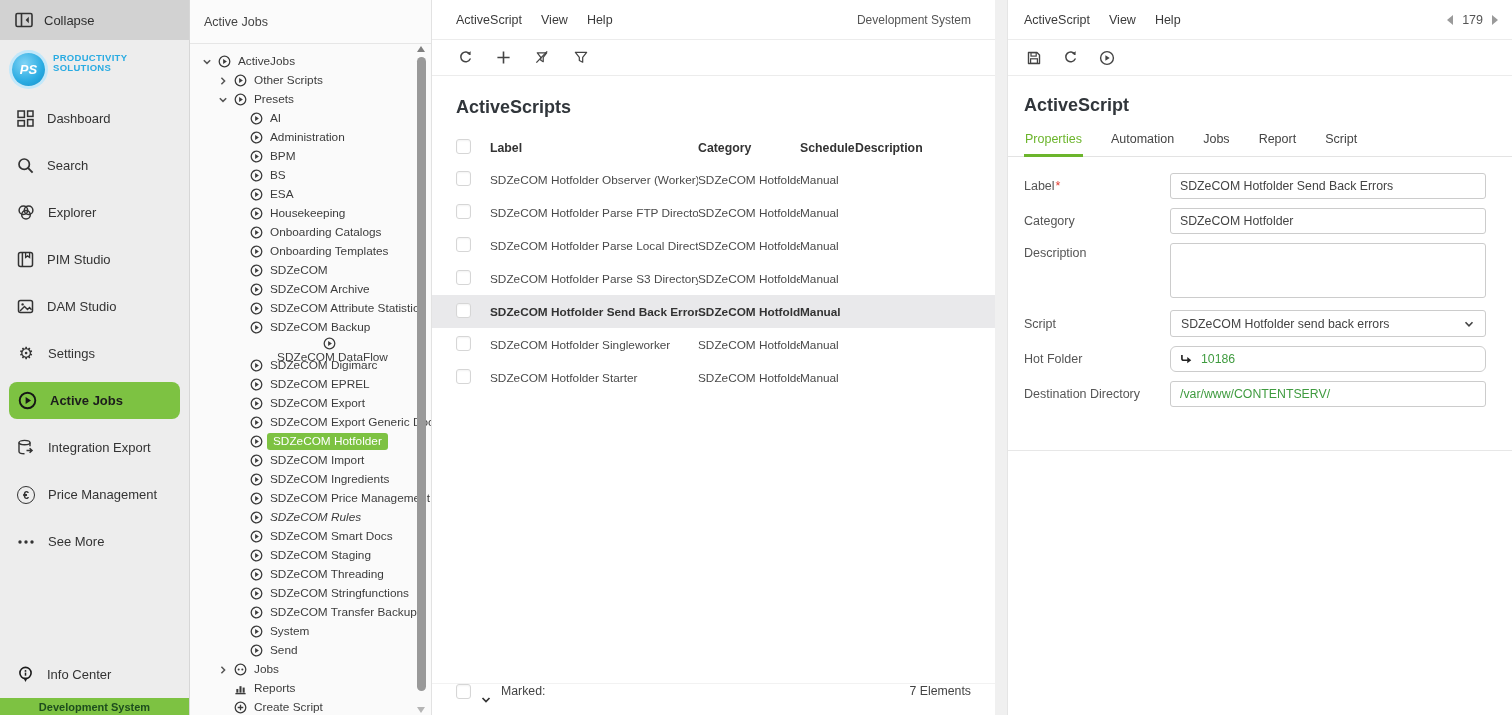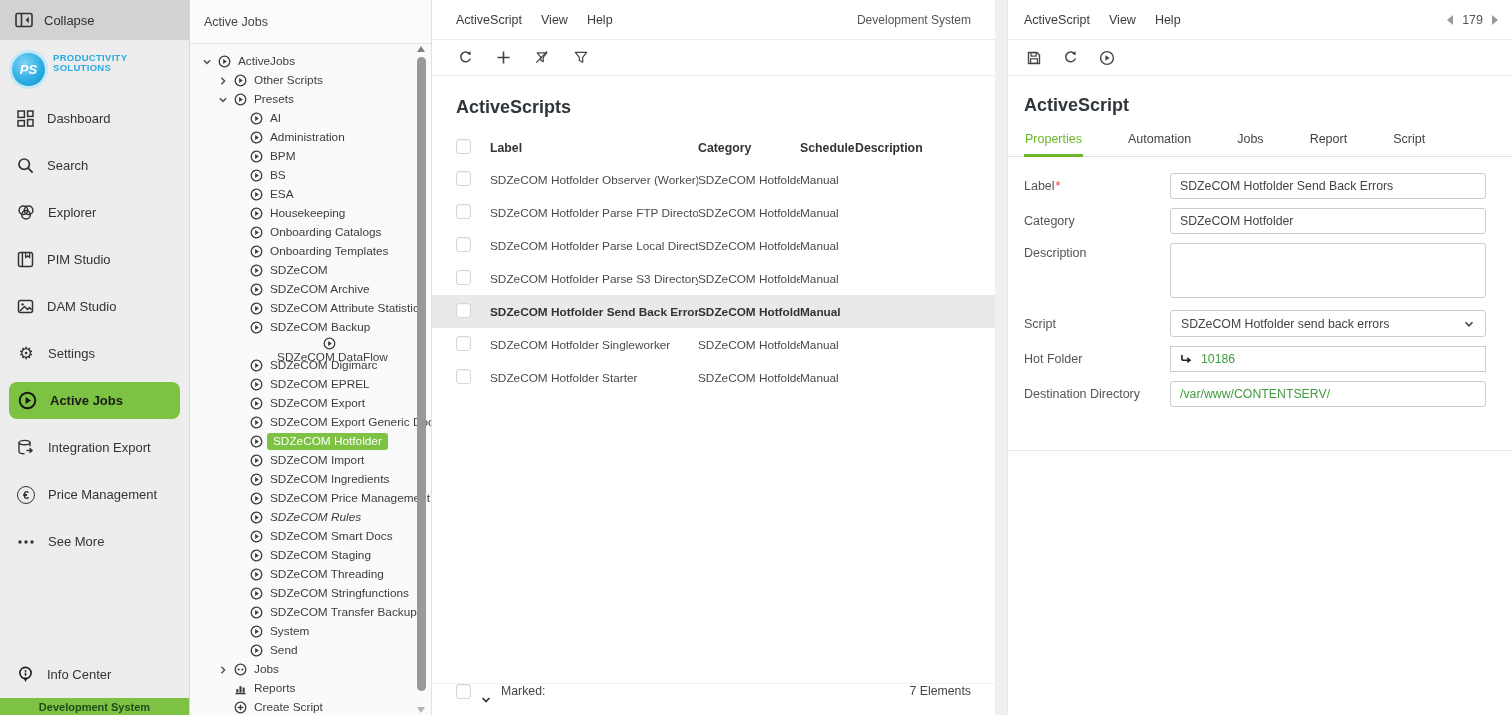--- a/index.html
+++ b/index.html
@@ -69,34 +69,34 @@
   .gutter{width:13px;flex:none;background:#f0f0f0;border-right:1px solid #e5e5e5}
 
   
   .detail-panel{flex:1;background:#fff;display:flex;flex-direction:column;position:relative}
   .detail-panel .menubar{padding:0 14px 0 16px}
   .detail-panel .toolbar{padding:0 18px;gap:21px}
   .detail-panel .panel-title{padding:19px 16px 12px}
   .pager{margin-left:auto;display:flex;align-items:center;gap:9px;color:#555;font-size:12.5px}
   .pg-left{width:0;height:0;border-top:5px solid transparent;border-bottom:5px solid transparent;border-right:6px solid #9a9a9a;cursor:pointer}
   .pg-right{width:0;height:0;border-top:5px solid transparent;border-bottom:5px solid transparent;border-left:6px solid #9a9a9a;cursor:pointer}
-  .tabs{display:flex;gap:44px;padding:0 16px;border-bottom:1px solid #e3e3e3;flex:none}
+  .tabs{display:flex;gap:27px;padding:0 16px;border-bottom:1px solid #e3e3e3;flex:none}
   .tab{font-size:12.5px;color:#444;padding:4px 1px 8px;border-bottom:3px solid transparent;margin-bottom:-1px;cursor:pointer}
   .tab.active{color:#6cb52c;border-bottom-color:#6cb52c}
   .form{padding:16px 26px 0 16px}
   .form-row{display:flex;align-items:center;margin-bottom:9px}
   .form-row.top{align-items:flex-start}
   .form-label{width:146px;flex:none;font-size:12.5px;color:#555}
   .form-row.top .form-label{padding-top:3px}
   .req{color:#e23b2e;margin-left:1px}
   .ctl-text{width:316px;height:26px;border:1px solid #ccc;border-radius:3px;padding:0 9px;font-size:12.3px;color:#444;font-family:"Liberation Sans",sans-serif;background:#fff}
   textarea.ctl-text{height:55px;padding:5px 9px;resize:none}
   .ctl-text.green{color:var(--value-green)}
   .ctl-select{width:316px;height:27px;border:1px solid #ccc;border-radius:3px;display:flex;align-items:center;justify-content:space-between;padding:0 10px;font-size:12.3px;color:#444;cursor:pointer;background:#fff}
-  .ctl-flex{width:316px;height:26px;border:1px solid #ccc;border-radius:0;display:flex;align-items:center;gap:8px;padding:0 9px;font-size:12.3px;background:#fff}
+  .ctl-flex{width:316px;height:26px;border:1px solid #ccc;border-radius:6px;display:flex;align-items:center;gap:8px;padding:0 9px;font-size:12.3px;background:#fff}
   .ctl-flex .val{color:var(--value-green)}
   .detail-divider{position:absolute;left:0;right:0;top:450px;border-top:1px solid #e7e7e7}
 </style>
 </head>
 <body>
 
 <div class="app">
 
   <aside class="sidebar">
     <div class="collapse-bar">

